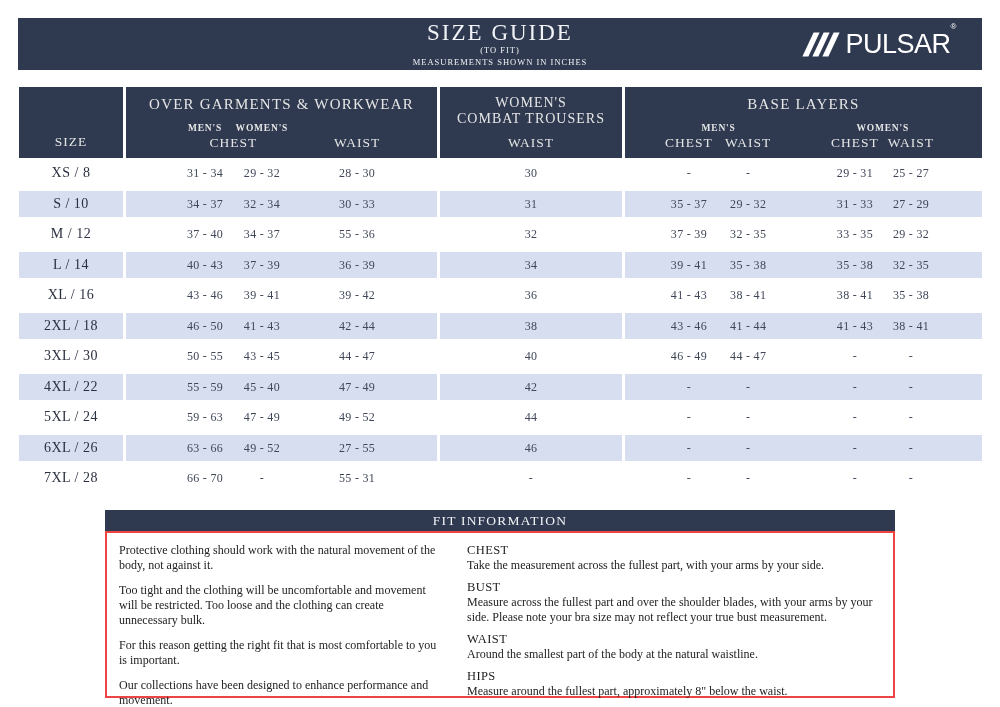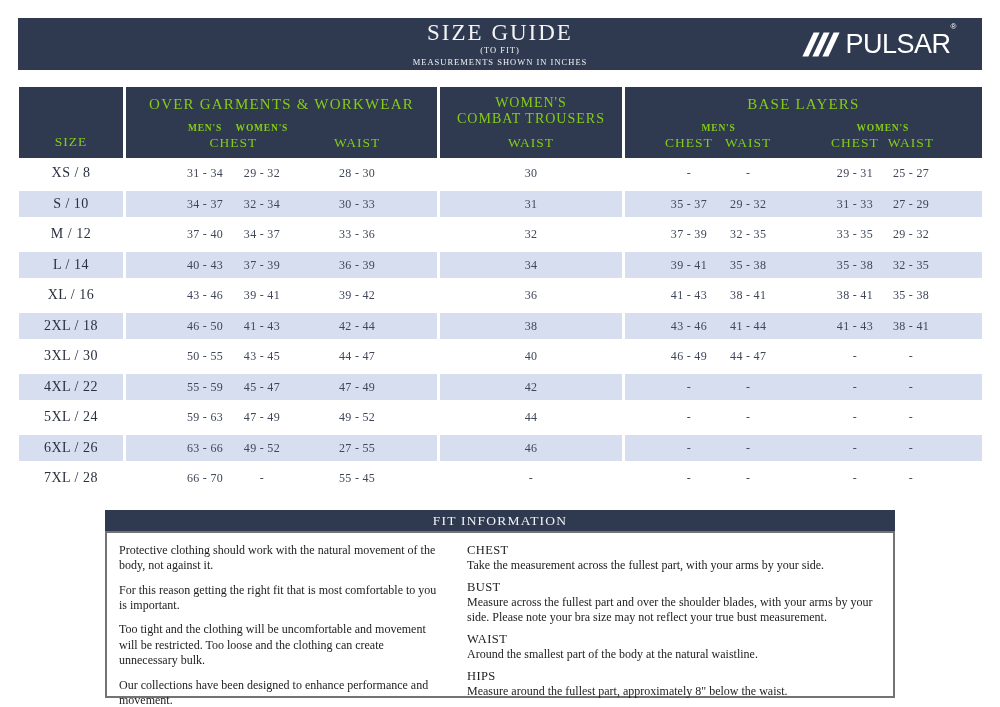--- a/index.html
+++ b/index.html
@@ -16,39 +16,39 @@
   .note-title { font-size:8.5px; letter-spacing:1px; margin-top:2px; }
   .logo { position:absolute; right:26px; top:50%; transform:translateY(-50%); display:flex; align-items:center; }
   .slashes { display:flex; margin-right:8px; }
   .slash { width:6px; height:24px; background:#fff; transform:skewX(-25deg); margin-right:4px; }
   .brand { color:#fff; font-family:"Liberation Sans", sans-serif; font-weight:normal; font-size:27px; letter-spacing:-0.5px; line-height:1; }
   .reg { color:#fff; font-family:"Liberation Sans", sans-serif; font-size:8px; vertical-align:top; position:relative; top:-8px; }
 
   
   .sizetable { position:absolute; left:19px; top:87px; width:963px; }
   .tgrid { display:grid; grid-template-columns:104px 3px 311px 3px 182px 3px 357px; }
-  .thead .hblock { background:var(--navy); height:71px; position:relative; color:#84cc16; }
+  .thead .hblock { background:var(--navy); height:71px; position:relative; color:#e5e5e5; }
   .g-title { position:absolute; top:9px; left:0; right:0; text-align:center; font-size:15px; letter-spacing:1.2px; }
   .g-title2 { position:absolute; top:8px; left:0; right:0; text-align:center; font-size:14px; letter-spacing:1px; line-height:1.15; }
   .g-title2 span { display:block; }
   .sub { position:absolute; transform:translateX(-50%); white-space:nowrap; }
   .sub-small { top:36px; font-size:9.5px; font-weight:bold; letter-spacing:0.8px; }
   .sub-big { top:48px; font-size:13.5px; letter-spacing:1px; }
   .size-label { position:absolute; bottom:8px; left:0; right:0; text-align:center; font-size:13.5px; letter-spacing:1px; }
 
   .trow { height:30.5px; }
   .trow .cell { position:relative; height:100%; }
   .trow.shaded .cell { background:var(--shade); border-top:2px solid #fff; border-bottom:2px solid #fff; }
   .c-size { display:flex; align-items:center; justify-content:center; font-size:14px; color:#2a3040; letter-spacing:0.5px; }
   .v { position:absolute; top:50%; transform:translate(-50%,-50%); white-space:nowrap; font-size:12px; color:var(--cellText); letter-spacing:0.3px; }
 
   
   .fitinfo { position:absolute; left:105px; top:510px; width:790px; }
   .fit-header { background:var(--navy); height:21px; display:flex; align-items:center; justify-content:center; color:#f2f3f7; font-size:13.5px; letter-spacing:1.2px; }
-  .fit-body { border:2px solid #737373; background:#fff; display:flex; padding:10px 16px 10px 12px; height:167px; }
+  .fit-body { border:2px solid #ef4444; background:#fff; display:flex; padding:10px 16px 10px 12px; height:167px; }
   .fit-left { width:330px; padding-right:10px; }
   .fit-left p { font-size:12px; line-height:1.28; color:#222; margin-bottom:9px; }
   .fit-right { flex:1; padding-left:18px; }
   .fit-right .term { font-size:12.5px; color:#1d1d1d; letter-spacing:0.4px; margin-top:7px; }
   .fit-right .term:first-child { margin-top:0; }
   .fit-right .def { font-size:12px; line-height:1.25; color:#222; }
 </style>
 </head>
 <body>
 
@@ -142,21 +142,21 @@
         <span class="v" style="left:64.4%">31 - 33</span>
         <span class="v" style="left:80.1%">27 - 29</span>
       </div>
     </div>
         <div class="tgrid trow">
       <div class="cell c-size">M / 12</div>
       <div></div>
       <div class="cell">
         <span class="v" style="left:25.4%">37 - 40</span>
         <span class="v" style="left:43.7%">34 - 37</span>
-        <span class="v" style="left:74.3%">33 - 36</span>
+        <span class="v" style="left:74.3%">55 - 36</span>
       </div>
       <div></div>
       <div class="cell">
         <span class="v" style="left:50%">32</span>
       </div>
       <div></div>
       <div class="cell">
         <span class="v" style="left:17.9%">37 - 39</span>
         <span class="v" style="left:34.5%">32 - 35</span>
         <span class="v" style="left:64.4%">33 - 35</span>
@@ -241,21 +241,21 @@
         <span class="v" style="left:34.5%">44 - 47</span>
         <span class="v" style="left:64.4%">-</span>
         <span class="v" style="left:80.1%">-</span>
       </div>
     </div>
         <div class="tgrid trow shaded">
       <div class="cell c-size">4XL / 22</div>
       <div></div>
       <div class="cell">
         <span class="v" style="left:25.4%">55 - 59</span>
-        <span class="v" style="left:43.7%">45 - 47</span>
+        <span class="v" style="left:43.7%">45 - 40</span>
         <span class="v" style="left:74.3%">47 - 49</span>
       </div>
       <div></div>
       <div class="cell">
         <span class="v" style="left:50%">42</span>
       </div>
       <div></div>
       <div class="cell">
         <span class="v" style="left:17.9%">-</span>
         <span class="v" style="left:34.5%">-</span>
@@ -302,21 +302,21 @@
         <span class="v" style="left:64.4%">-</span>
         <span class="v" style="left:80.1%">-</span>
       </div>
     </div>
         <div class="tgrid trow">
       <div class="cell c-size">7XL / 28</div>
       <div></div>
       <div class="cell">
         <span class="v" style="left:25.4%">66 - 70</span>
         <span class="v" style="left:43.7%">-</span>
-        <span class="v" style="left:74.3%">55 - 45</span>
+        <span class="v" style="left:74.3%">55 - 31</span>
       </div>
       <div></div>
       <div class="cell">
         <span class="v" style="left:50%">-</span>
       </div>
       <div></div>
       <div class="cell">
         <span class="v" style="left:17.9%">-</span>
         <span class="v" style="left:34.5%">-</span>
         <span class="v" style="left:64.4%">-</span>
@@ -324,22 +324,22 @@
       </div>
     </div>
       </div>
   </div>
 
   <div class="fitinfo">
     <div class="fit-header">FIT INFORMATION</div>
     <div class="fit-body">
       <div class="fit-left">
           <p>Protective clothing should work with the natural movement of the body, not against it.</p>
+          <p>Too tight and the clothing will be uncomfortable and movement will be restricted. Too loose and the clothing can create unnecessary bulk.</p>
           <p>For this reason getting the right fit that is most comfortable to you is important.</p>
-          <p>Too tight and the clothing will be uncomfortable and movement will be restricted. Too loose and the clothing can create unnecessary bulk.</p>
           <p>Our collections have been designed to enhance performance and movement.</p>
         </div>
       <div class="fit-right">
           <div class="term">CHEST</div>
           <div class="def">Take the measurement across the fullest part, with your arms by your side.</div>
           <div class="term">BUST</div>
           <div class="def">Measure across the fullest part and over the shoulder blades, with your arms by your side. Please note your bra size may not reflect your true bust measurement.</div>
           <div class="term">WAIST</div>
           <div class="def">Around the smallest part of the body at the natural waistline.</div>
           <div class="term">HIPS</div>

